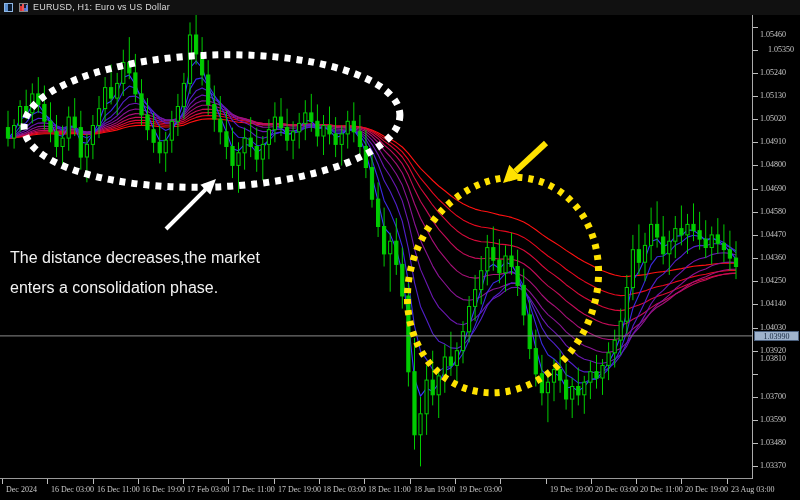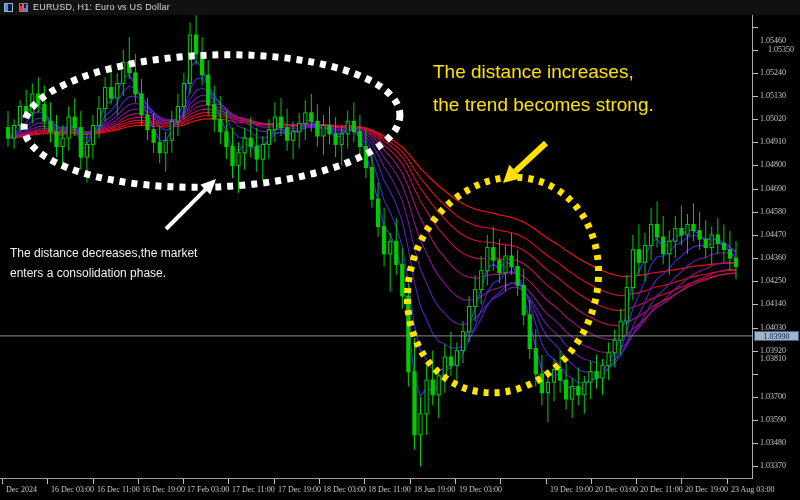--- a/index.html
+++ b/index.html
@@ -36,21 +36,21 @@
             font-family:"Liberation Serif",serif;border:1px solid #4a5f7d;box-sizing:border-box;}
 
   
   #timescale{position:absolute;left:0;top:479px;width:800px;height:21px;background:#000;}
   .ttick{position:absolute;top:0;width:1px;height:5px;background:#bdbdbd;}
   .tlabel{position:absolute;top:6px;color:#c9c9c9;font-size:8px;line-height:9px;
           font-family:"Liberation Serif",serif;white-space:nowrap;}
 
   
   .anno{position:absolute;white-space:pre;pointer-events:none;}
-  #anno-white{left:10px;top:243px;color:#f2f2f2;font-size:12px;line-height:20px;}
+  #anno-white{left:10px;top:243px;color:#f2f2f2;font-size:16px;line-height:30px;}
   #anno-yellow{left:433px;top:55px;color:#ffe200;font-size:19px;line-height:33px;}
 </style>
 </head>
 <body>
 
 <div id="app">
 
   <div id="titlebar">
     <span class="tb-icon" id="icon-win"></span>
     <span class="tb-icon" id="icon-chart">
@@ -330,27 +330,25 @@
         <g>
           <line x1="546" y1="128" x2="515.4" y2="156.4" stroke="#ffe200" stroke-width="6"></line>
           <polygon points="503,168 509.3,149.8 521.6,163.0" fill="#ffe200"></polygon>
         </g>
       </svg>
   </div>
   <div id="axis-sep"></div>
 
   <div class="anno" id="anno-white">The distance decreases,the market
 enters a consolidation phase.</div>
-  <div class="anno" id="anno-yellow">The distance increases,
-the trend becomes strong.</div>
 
   <div id="pricescale">
     <div id="curprice" style="top: 315.943px;">1.03990</div>
   <div class="ptick" style="top: 11.575px;"></div>
-      <div class="plabel" style="top: 22px;">1.05460</div>
+      <div class="plabel" style="top: 16px;">1.05460</div>
       <div class="ptick" style="top: 34.725px;"></div>
       <div class="plabel" style="top: 30.725px; margin-left: 8px;">1.05350</div>
       <div class="ptick" style="top: 57.875px;"></div>
       <div class="plabel" style="top: 53.875px;">1.05240</div>
       <div class="ptick" style="top: 81.025px;"></div>
       <div class="plabel" style="top: 77.025px;">1.05130</div>
       <div class="ptick" style="top: 104.175px;"></div>
       <div class="plabel" style="top: 100.175px;">1.05020</div>
       <div class="ptick" style="top: 127.325px;"></div>
       <div class="plabel" style="top: 123.325px;">1.04910</div>

